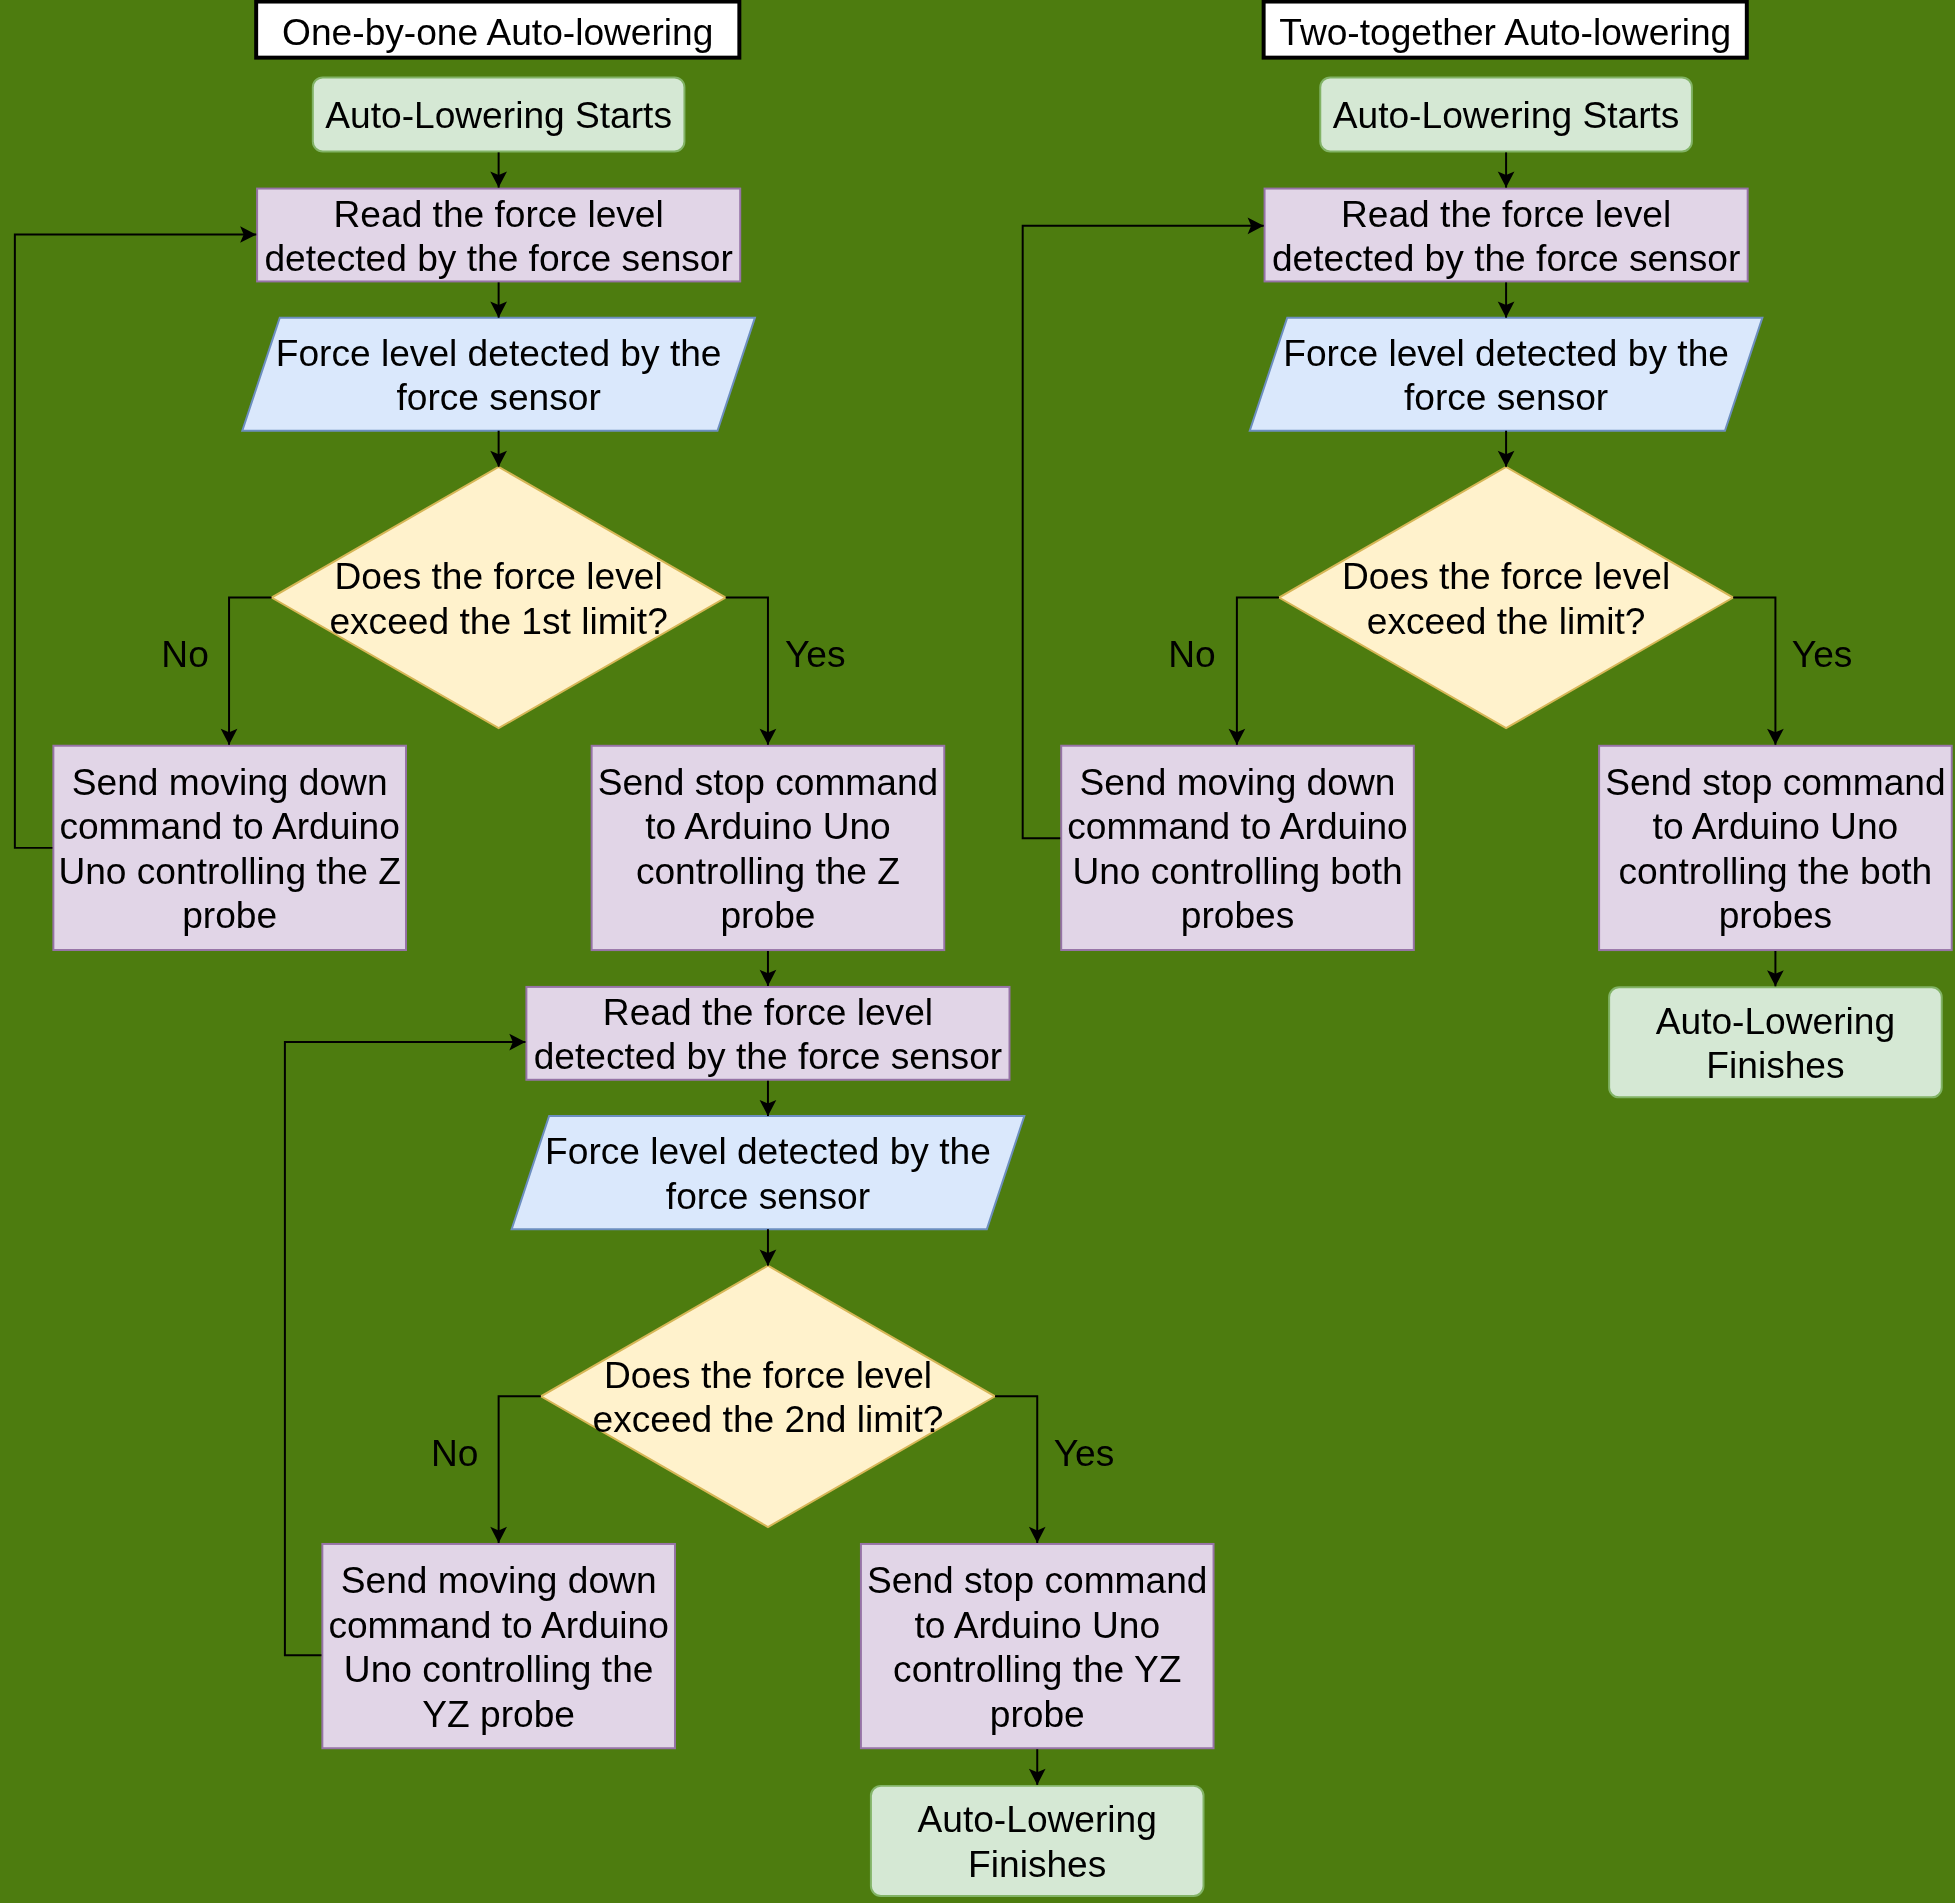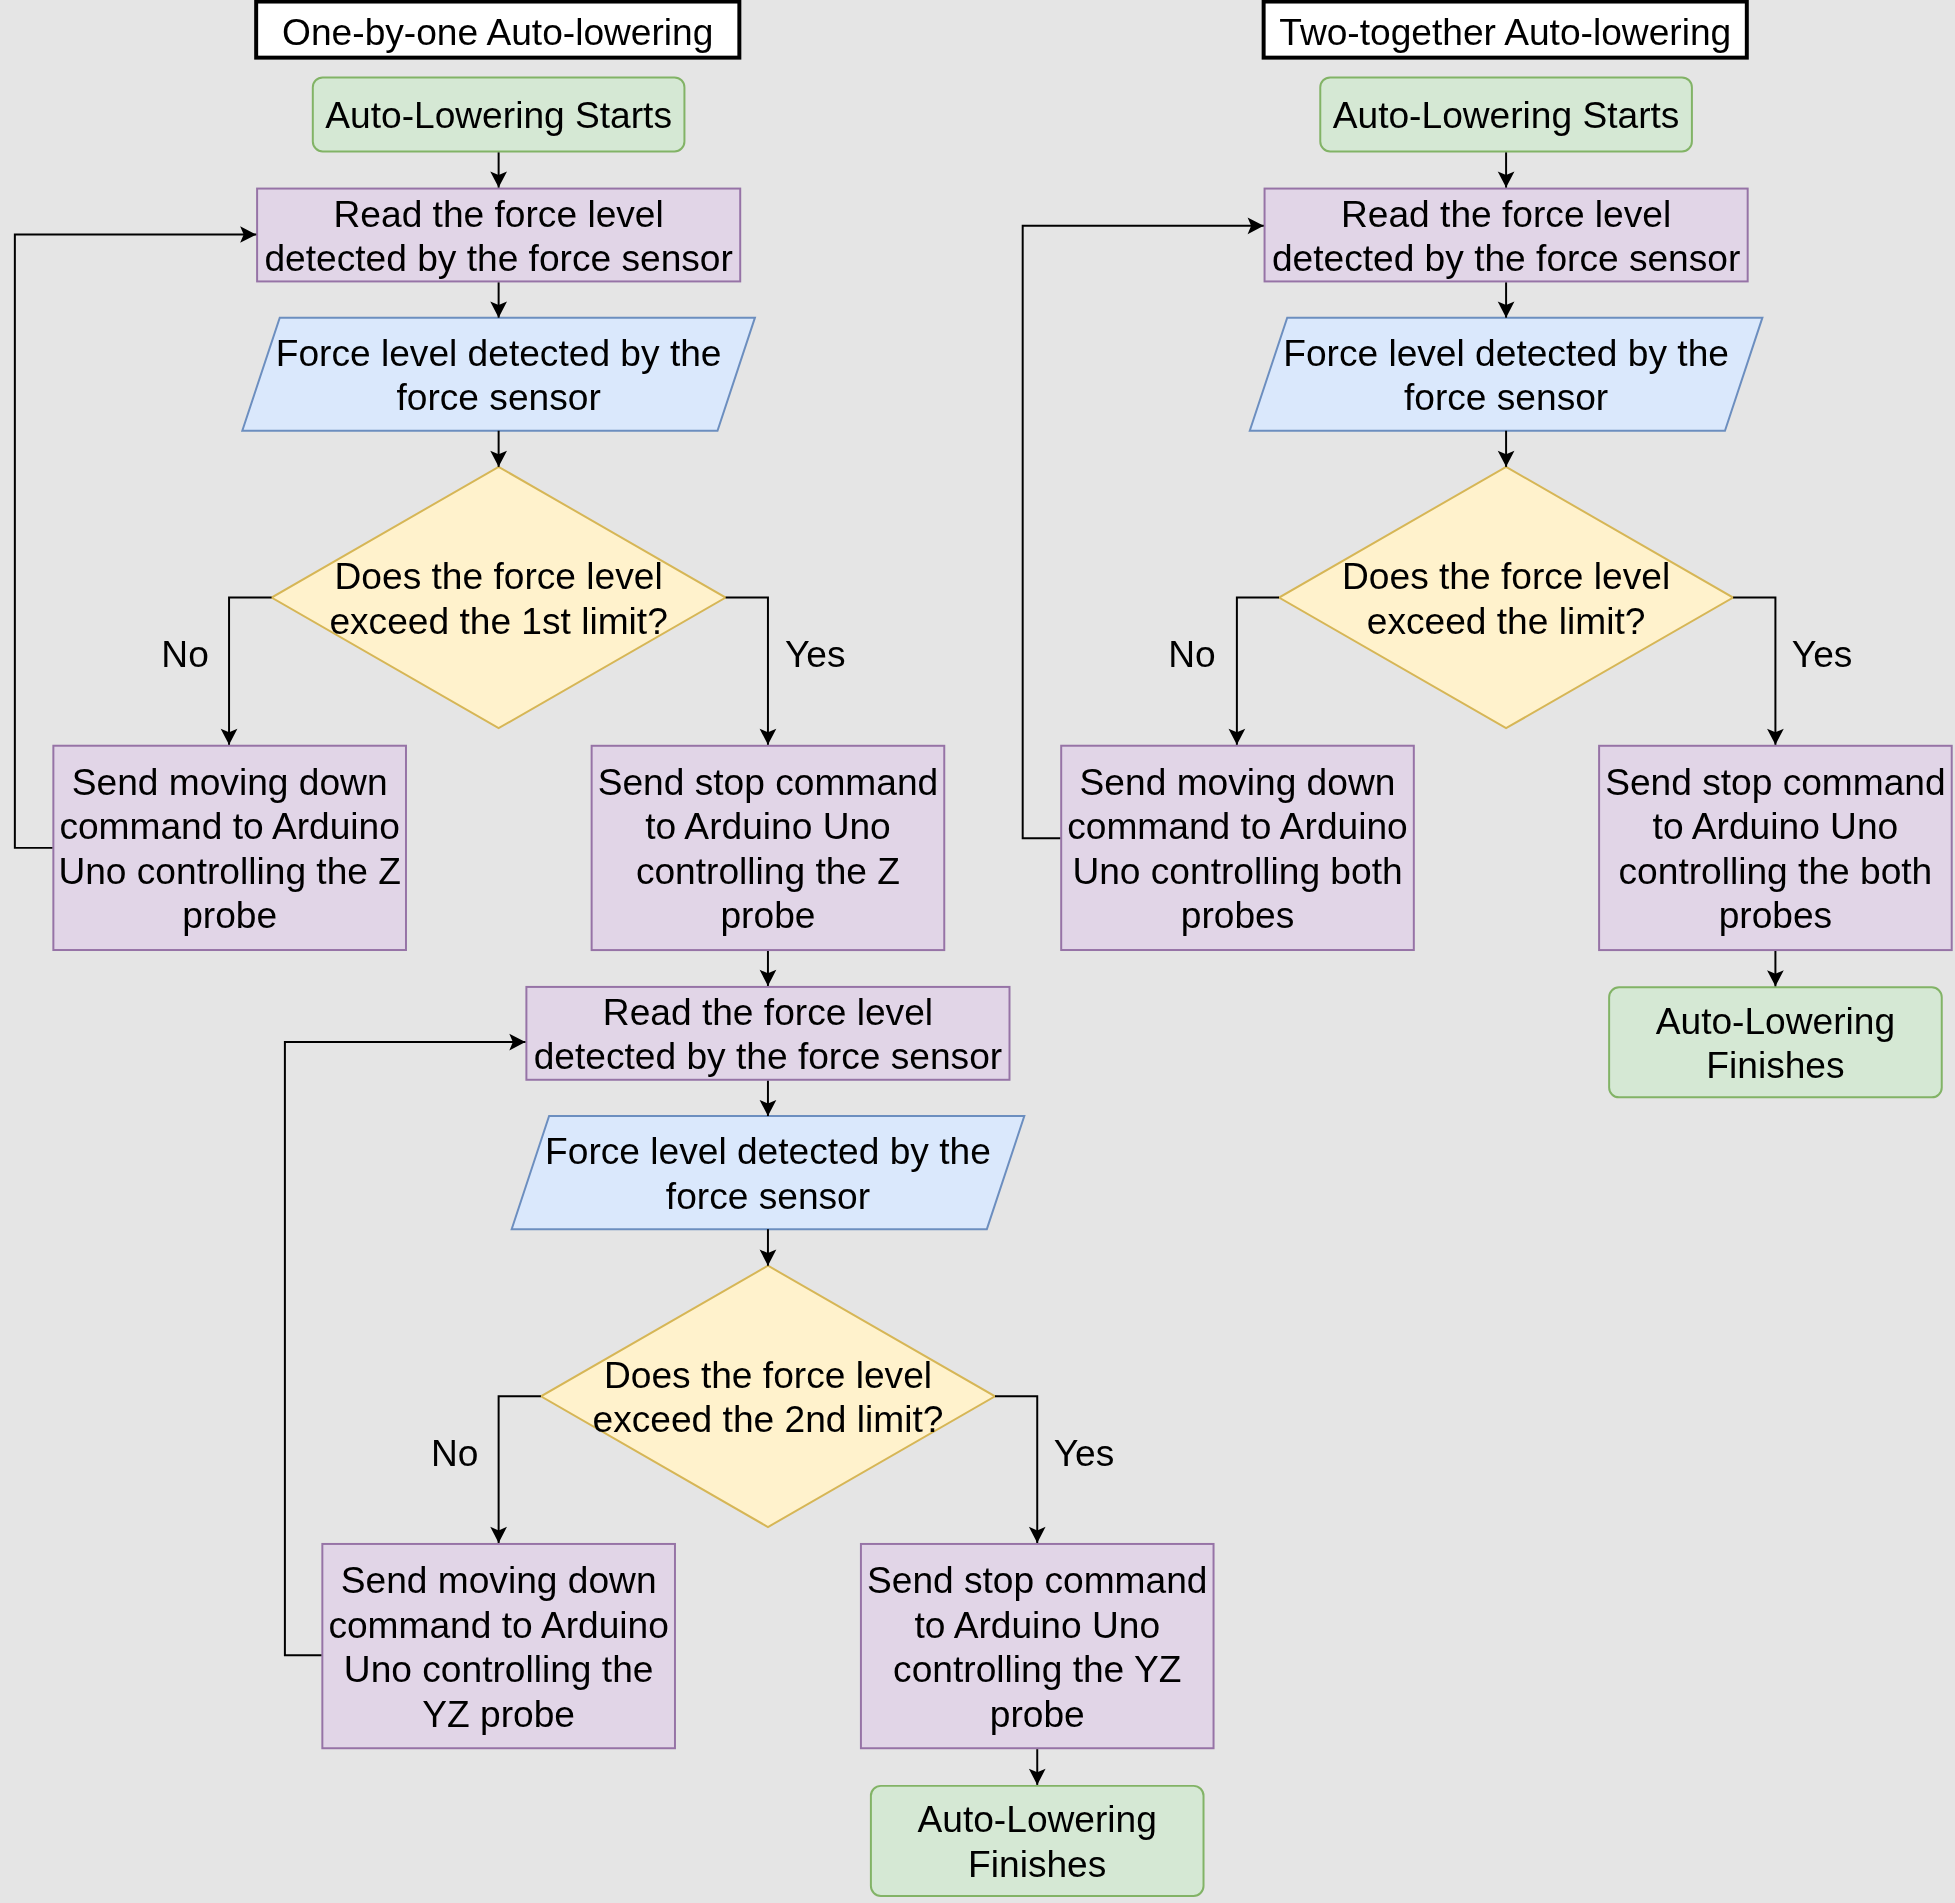--- a/index.html
+++ b/index.html
@@ -1,19 +1,19 @@
 <!DOCTYPE html>
 <html style="font-size:10px"><head>
 <meta charset="utf-8">
 <title>One-by-one / Two-together Auto-lowering flowcharts</title>
 <style>
   html,body{margin:0;padding:0;background:#ffffff;}
   body{width:1955px;height:1904px;overflow:hidden;
        font-family:"Liberation Sans", sans-serif;}
-  #board{position:relative;width:1955px;height:1904px;background:#e5e5e5;}
+  #board{position:relative;width:1955px;height:1904px;background:#4d7c0f;}
   svg#chart{position:absolute;left:0;top:0;display:block;}
   svg text{font-family:"Liberation Sans", sans-serif;fill:#000000;}
   .node-text{font-size:60px;text-anchor:middle;}
   .edge-text{font-size:60px;text-anchor:middle;}
   .shape{stroke-linejoin:miter;}
   .edge-line{fill:none;stroke-linejoin:miter;stroke-linecap:butt;}
   .arrow-head{stroke:none;}
 </style>
 </head>
 <body>

